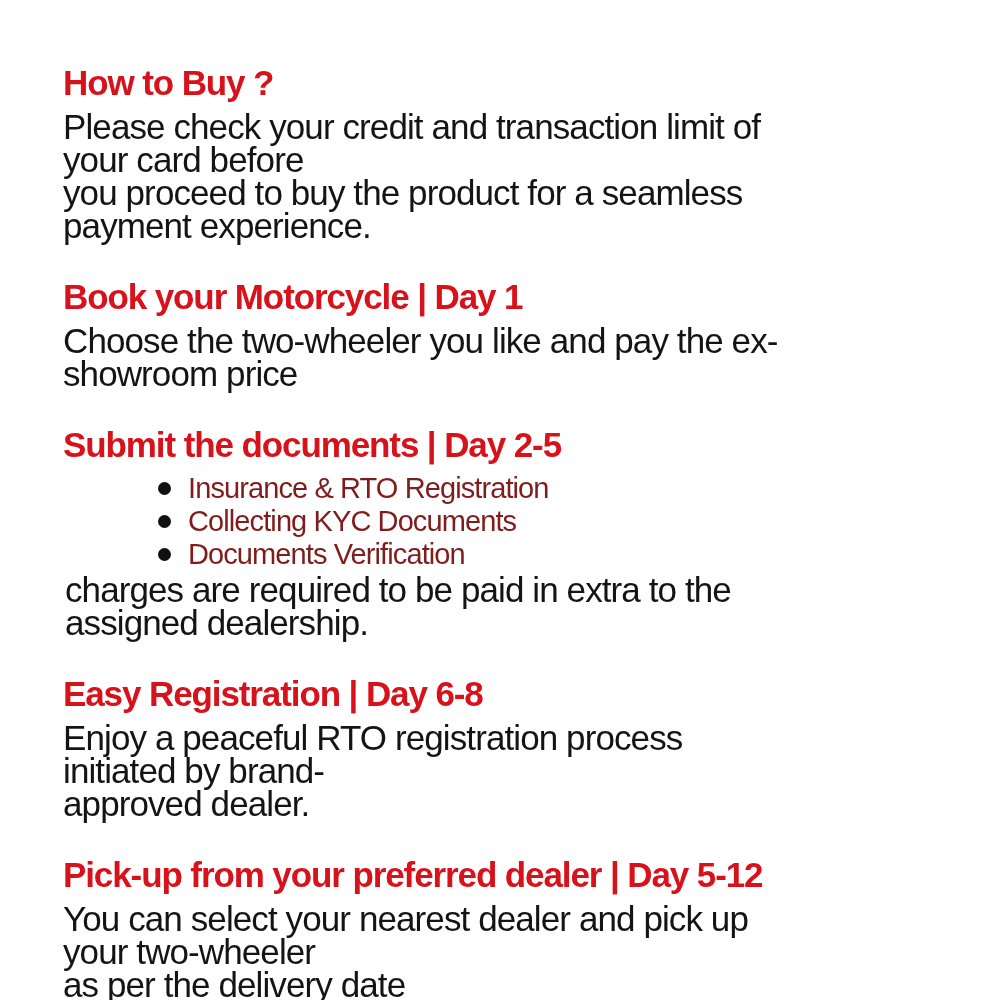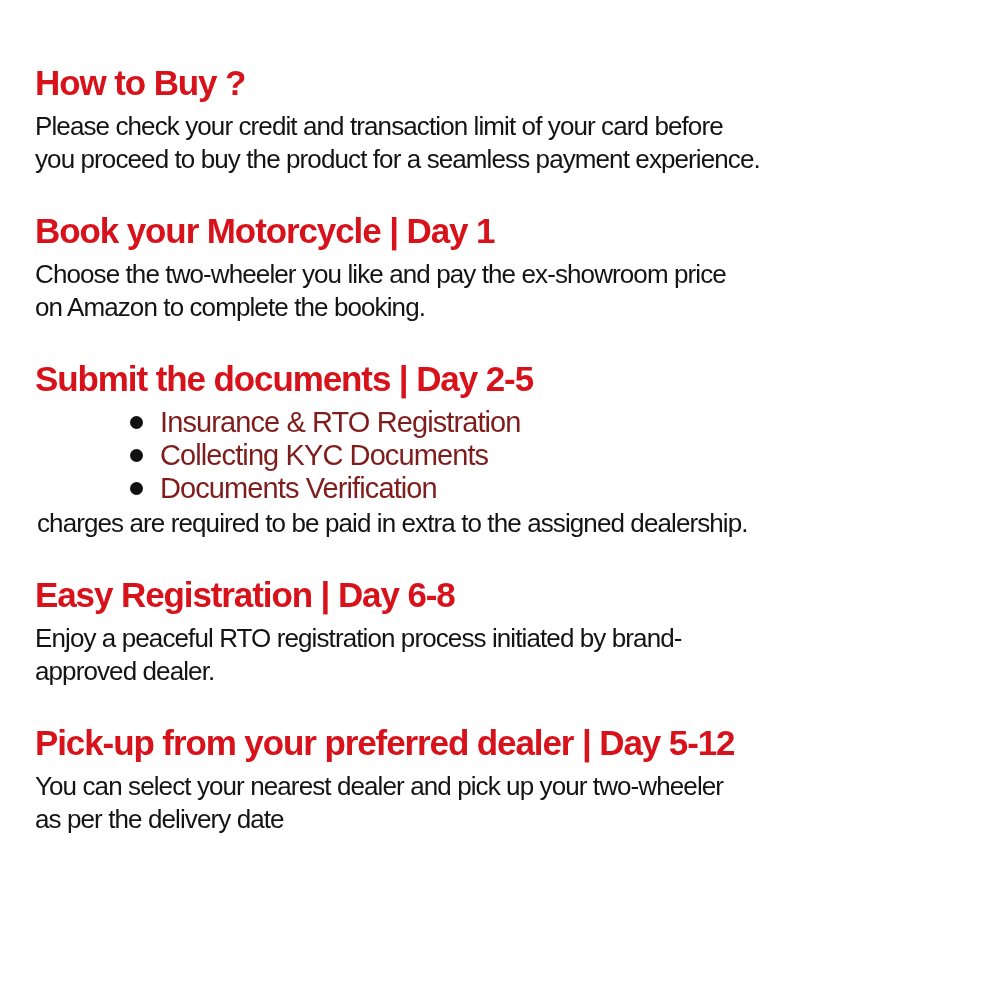--- a/index.html
+++ b/index.html
@@ -9,34 +9,35 @@
   }
   .page {
     position: relative;
     width: 808px;
     height: 1000px;
     background: #ffffff;
     overflow: hidden;
     box-sizing: border-box;
     padding: 64px 40px 0 35px;
     font-family: "Liberation Sans", sans-serif;
+    margin-left: 28px;
   }
   .section {
     margin-bottom: 36px;
   }
   .heading {
     margin: 0 0 9px 0;
     font-size: 35px;
     line-height: 37px;
     font-weight: 700;
     letter-spacing: -1.1px;
     color: #d8121b;
   }
   .body-line {
-    font-size: 26px;
+    font-size: 35px;
     line-height: 33px;
     letter-spacing: -0.9px;
     color: #141414;
   }
   .bullets {
     list-style: none;
     margin: 2px 0 2px 0;
     padding: 0 0 0 95px;
   }
   .bullet-item {
@@ -70,21 +71,20 @@
     <div class="body">
       <div class="body-line">Please check your credit and transaction limit of your card before</div>
       <div class="body-line">you proceed to buy the product for a seamless payment experience.</div>
     </div>
   </div>
 
   <div class="section">
     <h2 class="heading">Book your Motorcycle | Day 1</h2>
     <div class="body">
       <div class="body-line">Choose the two-wheeler you like and pay the ex-showroom price</div>
-      <div class="body-line">on Amazon to complete the booking.</div>
     </div>
   </div>
 
   <div class="section">
     <h2 class="heading">Submit the documents | Day 2-5</h2>
     <ul class="bullets">
       <li class="bullet-item">
         <span class="dot"></span>
         <span>Insurance &amp; RTO Registration</span>
       </li>

